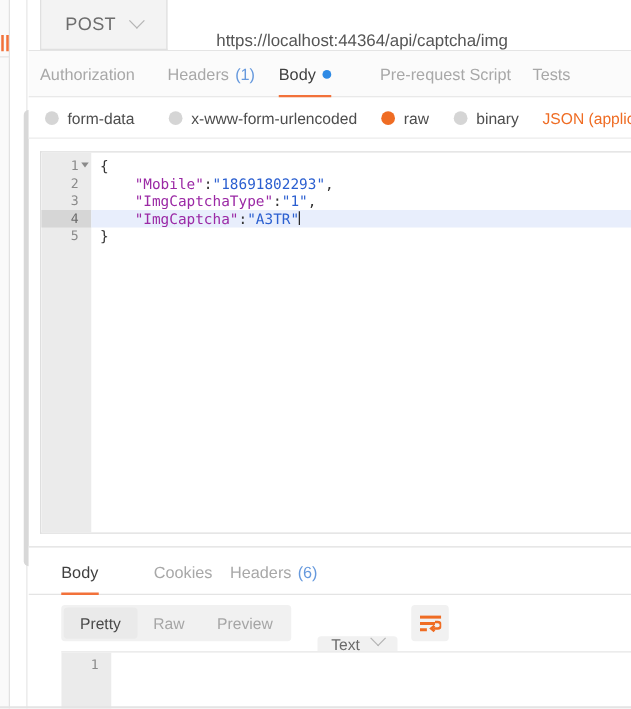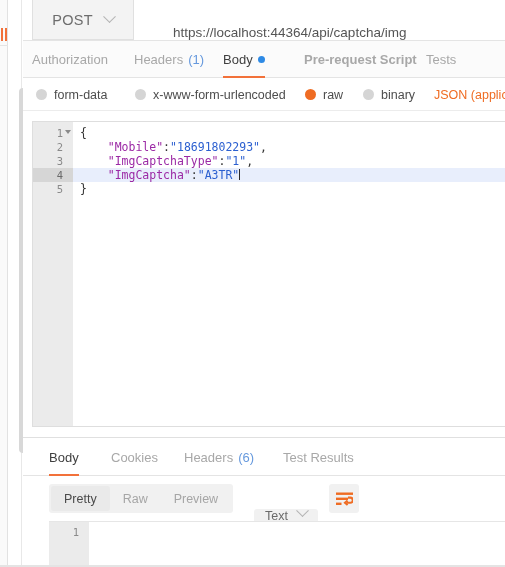--- a/index.html
+++ b/index.html
@@ -316,21 +316,21 @@
       </div>
       <div class="tab" style="left:111px;">
         <span>Headers</span>
         <span class="cnt">(1)</span>
       </div>
       <div class="tab active" style="left:200px;">
         <span>Body</span>
         <span class="blue-dot"></span>
         <span class="uline"></span>
       </div>
-      <div class="tab" style="left:281px;font-weight:bold;">
+      <div class="tab" style="left:281px;">
         <span>Pre-request Script</span>
       </div>
       <div class="tab" style="left:403px;">
         <span>Tests</span>
       </div>
     </div>
 
     <div class="radio-row">
       <div class="radio-item" style="left:112px;">
         <span class="rdo"></span>
@@ -372,29 +372,26 @@
         <div class="cl" style="top:60px;"><span class="p">}</span></div>
       </div>
     </div>
 
     <div class="resp">
       <div class="resp-tabs">
         <div class="rtab active" style="left:26px;">
           <span>Body</span>
           <span class="uline"></span>
         </div>
-        <div class="rtab" style="left:88px;">
+        <div class="rtab" style="left:100px;">
           <span>Cookies</span>
         </div>
         <div class="rtab" style="left:161px;">
           <span>Headers</span>
           <span class="cnt">(6)</span>
-        </div>
-        <div class="rtab" style="left:260px;">
-          <span>Test Results</span>
         </div>
       </div>
 
       <div class="resp-toolbar">
         <div class="seg">
           <div class="seg-btn active">Pretty</div>
           <div class="seg-btn">Raw</div>
           <div class="seg-btn">Preview</div>
         </div>
         <div class="type-sel">

